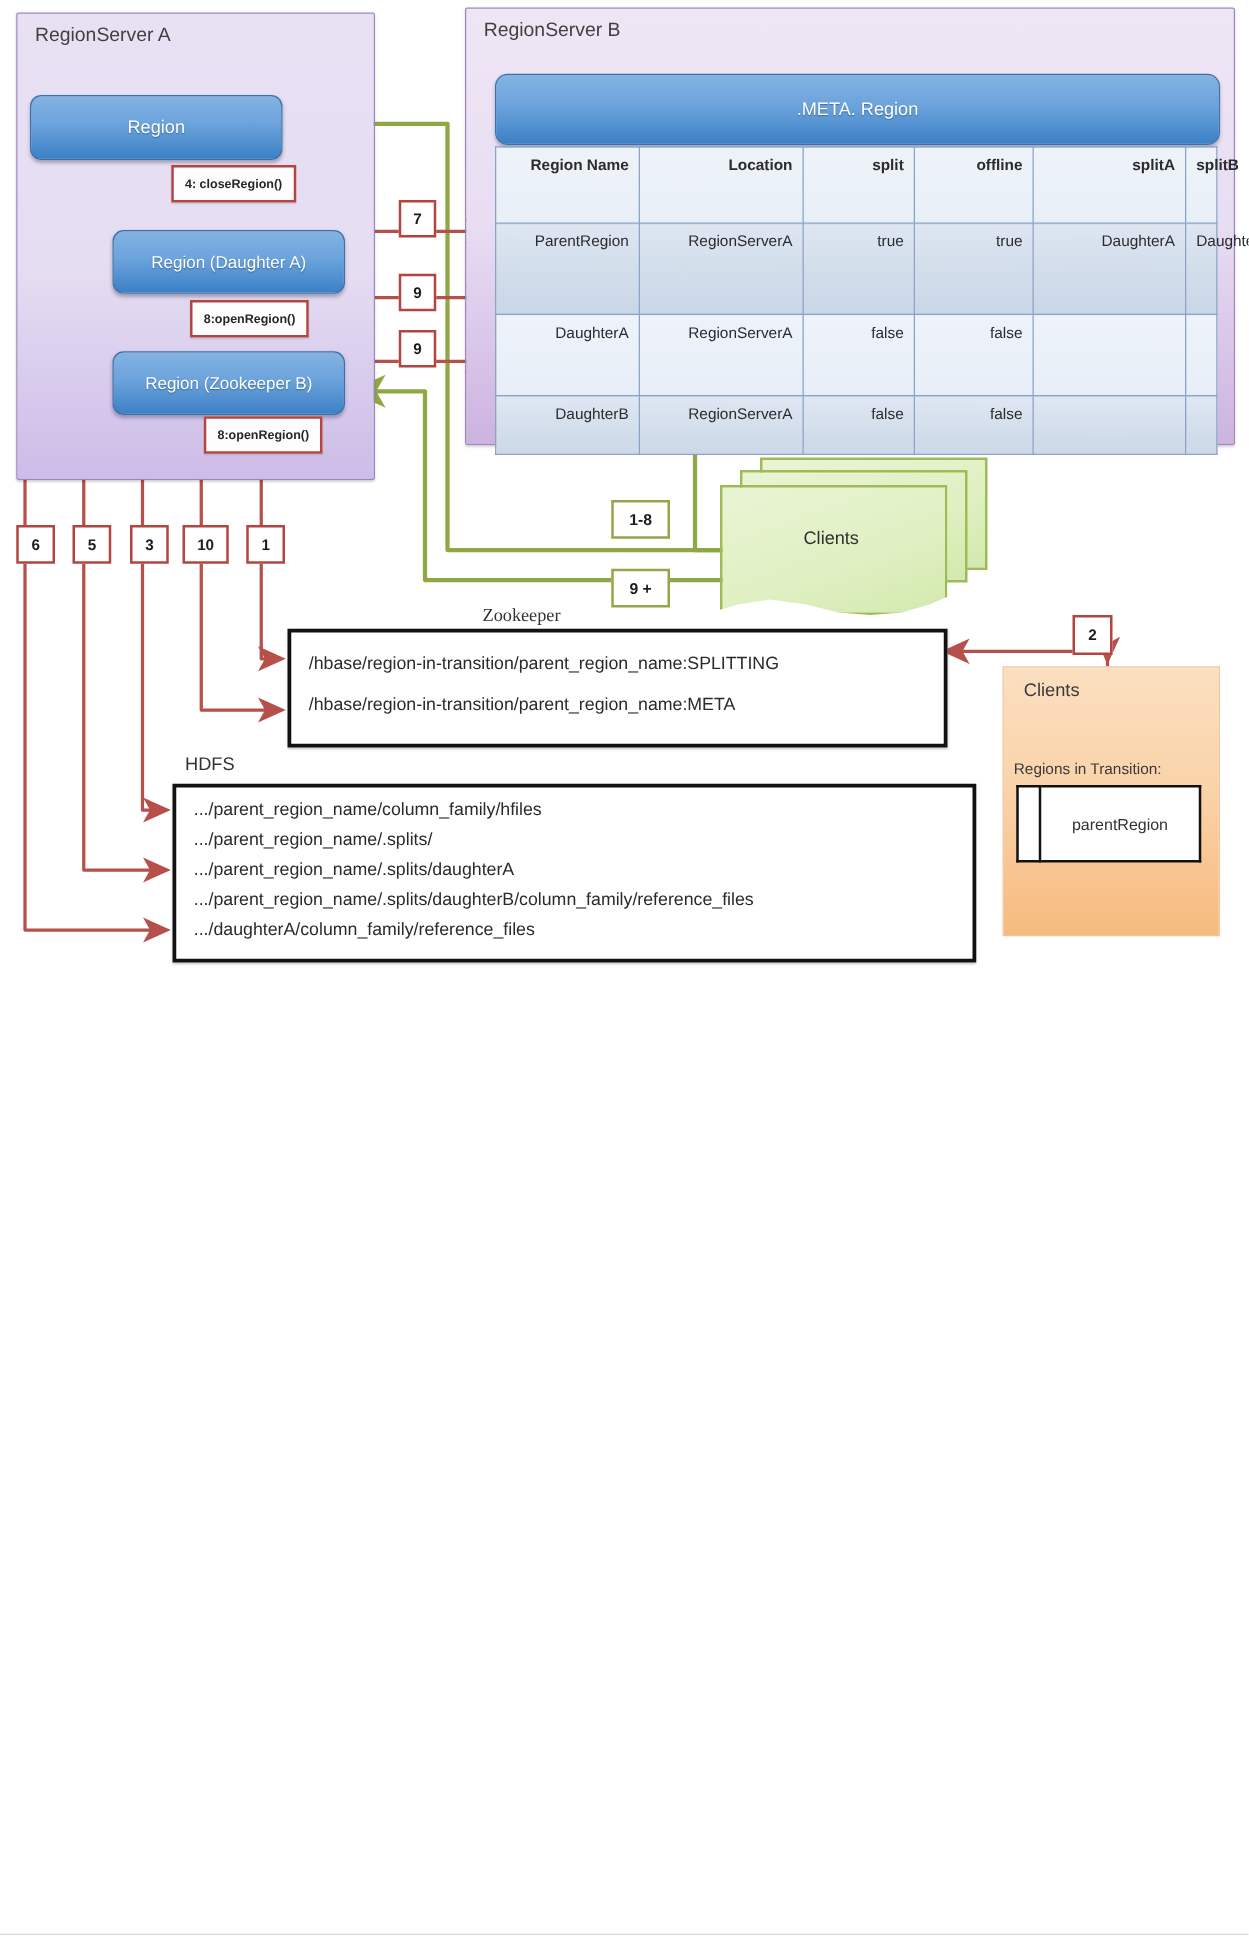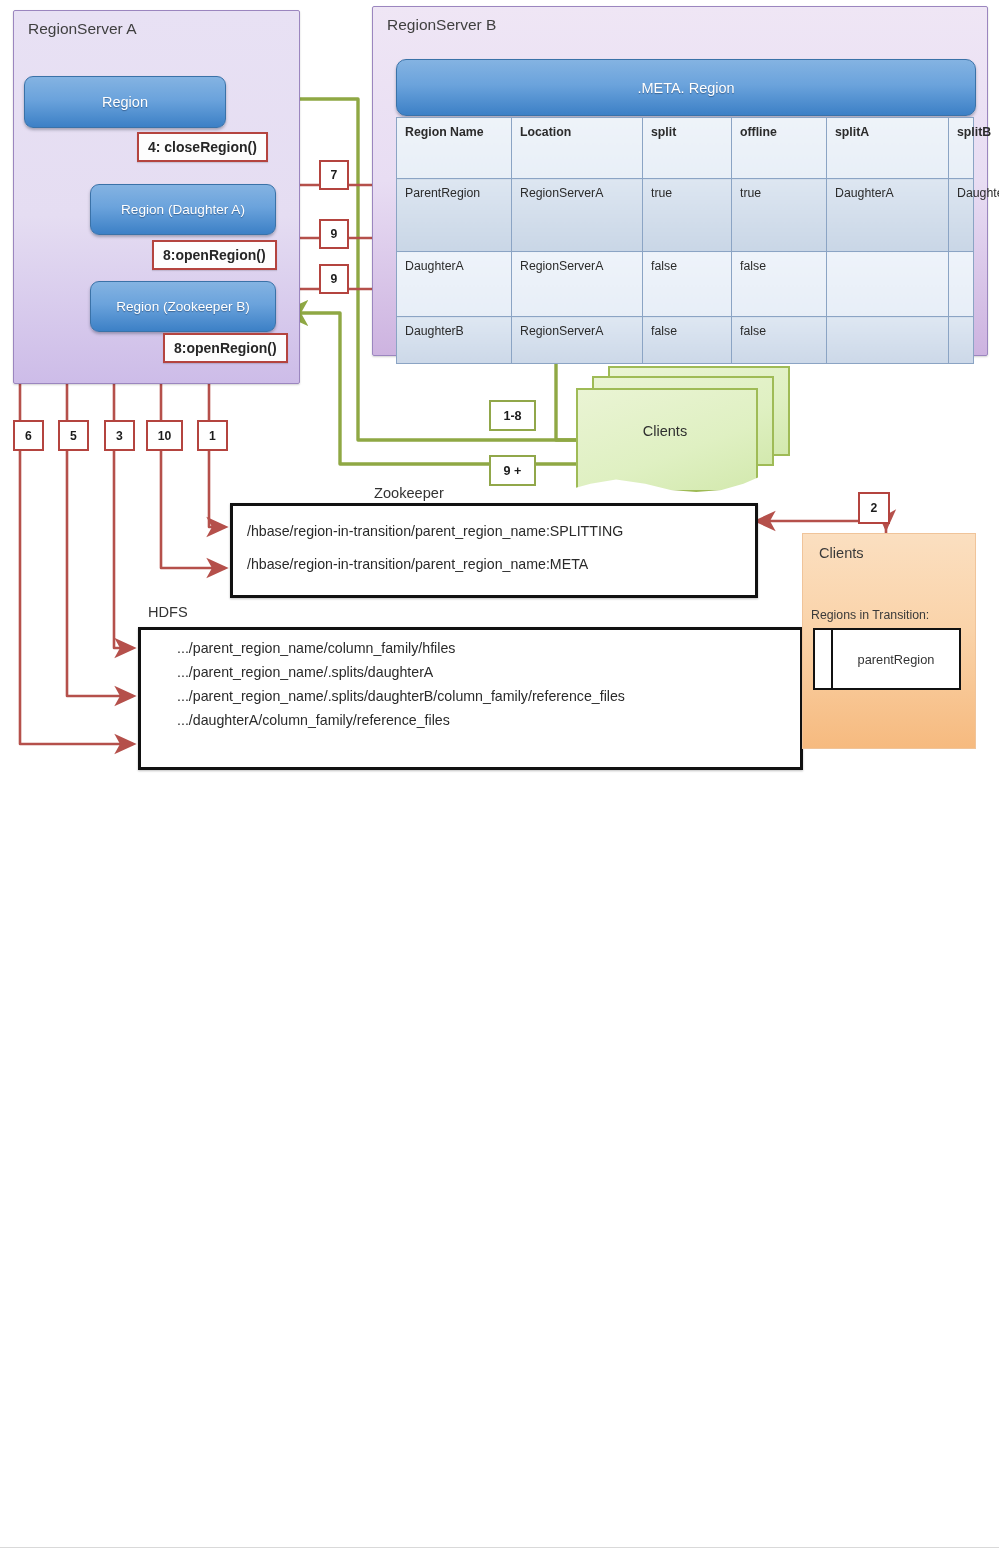--- a/index.html
+++ b/index.html
@@ -26,40 +26,40 @@
         color:#ffffff;display:flex;align-items:center;justify-content:center;
         font-size:14.5px;text-shadow:0 1px 1px rgba(20,40,70,.45);}
   #regParent{left:24px;top:76px;width:200px;height:50px;}
   #regDaughterA{left:90px;top:184px;width:184px;height:49px;font-size:13.6px;}
   #regDaughterB{left:90px;top:281px;width:184px;height:49px;font-size:13.6px;}
   #metaRegion{left:396px;top:59px;width:578px;height:55px;border-radius:10px;font-size:14.5px;}
 
   
   .callout{position:absolute;background:#fdfdfd;border:2.5px solid #b4443f;
            display:flex;align-items:center;padding:0 9px;
-           font-size:14px;color:#262626;font-weight:bold;white-space:nowrap;
+           font-size:10px;color:#262626;font-weight:bold;white-space:nowrap;
            box-shadow:0 1px 1px rgba(0,0,0,.12);}
   #co4{left:137px;top:132px;height:26px;}
   #co8a{left:152px;top:240px;height:26px;}
   #co8b{left:163px;top:333px;height:26px;}
 
   
   .step{position:absolute;background:#ffffff;border:2.5px solid #b4443f;
         display:flex;align-items:center;justify-content:center;
         font-size:12.2px;color:#1c1c1c;font-weight:bold;}
   
   .stepg{position:absolute;background:#ffffff;border:2px solid #91a74a;
         display:flex;align-items:center;justify-content:center;
         font-size:12.6px;color:#1c1c1c;font-weight:bold;}
 
   
   #metaTable{position:absolute;left:396px;top:117px;width:578px;height:186px;
              border-collapse:collapse;font-size:12.3px;table-layout:fixed;}
   #metaTable th,#metaTable td{border:1px solid #8ba4c4;padding:7px 8px;
-             vertical-align:top;text-align:left;color:#2b2b2b;line-height:1.22;}
+             vertical-align:top;text-align:right;color:#2b2b2b;line-height:1.22;}
   #metaTable th{font-weight:bold;background:linear-gradient(180deg,#eef3f9 0%,#e8eff7 100%);height:46px;}
   #metaTable tr.r0 td{background:linear-gradient(180deg,#dde6f1 0%,#c9d6e6 100%);height:58px;}
   #metaTable tr.r1 td{background:linear-gradient(180deg,#eef3fa 0%,#e7eef7 100%);height:50px;}
   #metaTable tr.r2 td{background:linear-gradient(180deg,#dee7f2 0%,#ccd8e8 100%);height:32px;}
 
   
   #clients{position:absolute;left:576px;top:366px;width:212px;height:128px;}
   #clients .sheet{position:absolute;border:2px solid #9fbb56;
      background:linear-gradient(160deg,#eaf4d4 0%,#dff0c2 60%,#d3e9ae 100%);}
   #clients .s3{left:32px;top:0px;width:178px;height:86px;}
@@ -71,26 +71,26 @@
      display:flex;align-items:center;justify-content:center;
      font-size:14.5px;color:#2f2f2f;}
 
   
   .storebox{position:absolute;background:#ffffff;border:3px solid #111111;
             box-shadow:0 1px 2px rgba(0,0,0,.25);}
   .storebox .line{font-size:14.2px;color:#2a2a2a;white-space:nowrap;
             padding:0 0 0 14px;line-height:1.0;}
   .sectitle{position:absolute;font-size:14.6px;color:#333;}
 
-  #zkTitle{left:374px;top:485px;}
+  #zkTitle{left:386px;top:485px;font-family:Liberation Serif, serif;}
   #zkBox{left:230px;top:503px;width:522px;height:80px;padding-top:9px;}
   #zkBox .line{height:33px;display:flex;align-items:center;}
 
   #hdfsTitle{left:148px;top:604px;}
-  #hdfsBox{left:138px;top:627px;width:637px;height:131px;padding-top:6px;padding-left:22px;}
+  #hdfsBox{left:138px;top:627px;width:637px;height:131px;padding-top:6px;}
   #hdfsBox .line{height:24px;display:flex;align-items:center;}
 
   
   #master{position:absolute;left:802px;top:533px;width:172px;height:214px;
           background:linear-gradient(180deg,#fbdfc0 0%,#fad3a9 45%,#f6ba7f 100%);
           border:1px solid #f0c49a;}
   #master .mtitle{position:absolute;left:16px;top:11px;font-size:14.6px;color:#3a3a3a;}
   #master .rit{position:absolute;left:8px;top:74px;font-size:12.3px;color:#3a3a3a;}
   #masterTbl{position:absolute;left:10px;top:94px;width:148px;height:62px;
              border-collapse:collapse;}
@@ -253,20 +253,21 @@
 
   <div class="sectitle" id="zkTitle">Zookeeper</div>
   <div class="storebox" id="zkBox">
     <div class="line">/hbase/region-in-transition/parent_region_name:SPLITTING</div>
     <div class="line">/hbase/region-in-transition/parent_region_name:META</div>
   </div>
 
   <div class="sectitle" id="hdfsTitle">HDFS</div>
   <div class="storebox" id="hdfsBox">
     <div class="line">.../parent_region_name/column_family/hfiles</div>
+    <div class="line">.../parent_region_name/.splits/</div>
     <div class="line">.../parent_region_name/.splits/daughterA</div>
     <div class="line">.../parent_region_name/.splits/daughterB/column_family/reference_files</div>
     <div class="line">.../daughterA/column_family/reference_files</div>
   </div>
 
   <div id="master">
     <div class="mtitle">Clients</div>
     <div class="rit">Regions in Transition:</div>
     <table id="masterTbl">
       <tbody>

